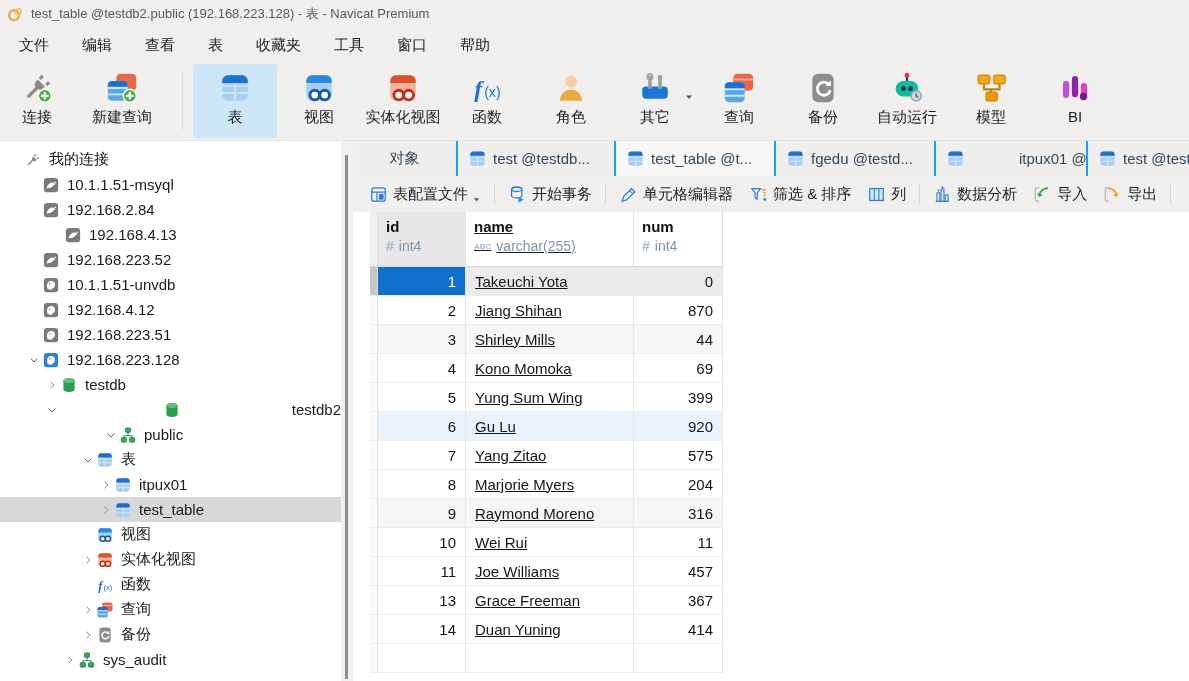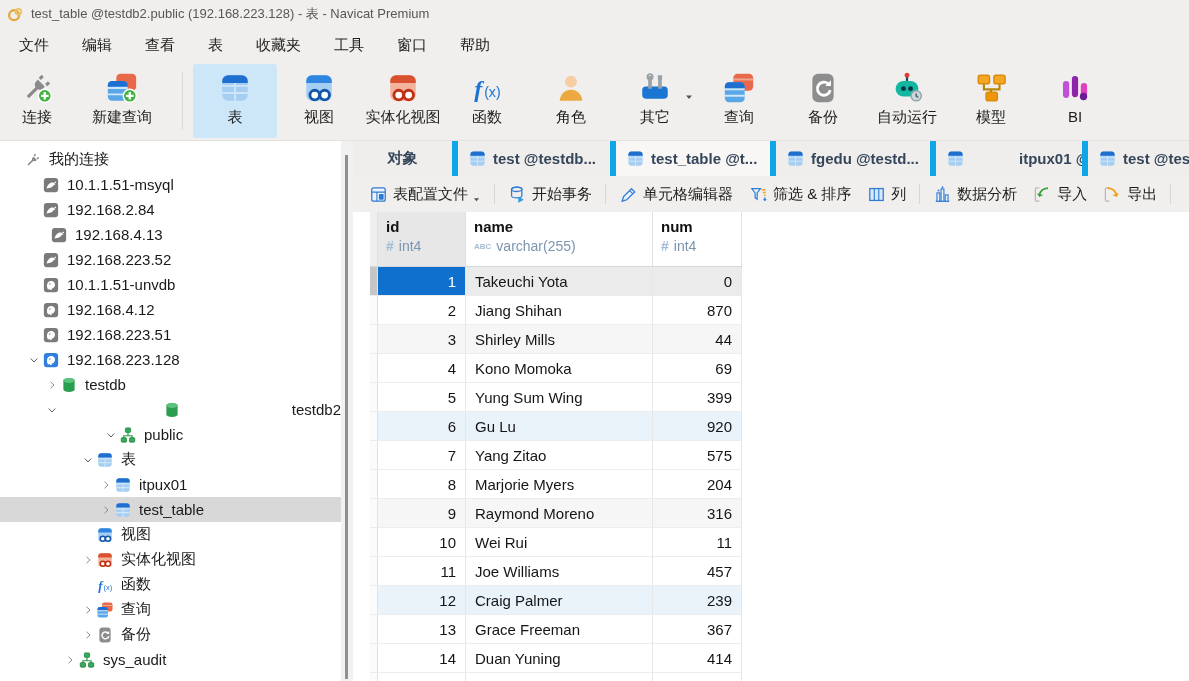--- a/index.html
+++ b/index.html
@@ -47,22 +47,22 @@
   .tree-icon svg { width:18px; height:18px; }
   .tree-label { font-size:15px; color:#1a1a1a; }
 
   .side-scroll { width:12px; background:#f1f1f1; position:relative; flex:0 0 auto; }
   .side-scroll .thumb { position:absolute; left:4px; top:14px; bottom:2px; width:3px; background:#8f8f8f; }
 
   
   .main { flex:1 1 auto; display:flex; flex-direction:column; min-width:0; background:#fff; }
 
   .tabbar { height:35px; display:flex; background:#efeeec; overflow:hidden; flex:0 0 auto; }
-  .tab { display:flex; align-items:center; padding:0 10px; border-right:6px solid #0ea5e9; color:#35465a;
-         white-space:nowrap; overflow:hidden; flex:0 0 auto;font-weight:bold; }
+  .tab { display:flex; align-items:center; padding:0 10px; border-right:2px solid #0ea5e9; color:#35465a;
+         white-space:nowrap; overflow:hidden; flex:0 0 auto; }
   .tab.objects { width:105px; justify-content:center; }
   .tab.active { background:#f8f7f5; }
   .tab .tab-icon { width:19px; height:19px; margin-right:6px; flex:0 0 19px; }
   .tab .tab-icon svg { width:19px; height:19px; }
 
   .ttoolbar { height:36px; display:flex; align-items:center; padding-left:8px; background:#f0efed;
               border-bottom:1px solid #e0ded b; flex:0 0 auto; }
   .tt-btn { display:flex; align-items:center; padding:0 8px; height:26px; color:#1d1d1d; white-space:nowrap; }
   .tt-btn .icon { width:19px; height:19px; margin-right:5px; }
   .tt-btn .icon svg { width:19px; height:19px; }
@@ -85,21 +85,21 @@
   .g-marker { width:8px; background:#fbfbfb; border-right:1px solid #e2e2e2; border-bottom:1px solid #ededed; }
   .g-cell { border-right:1px solid #e7e7e7; border-bottom:1px solid #ededed; padding:0 9px;
             display:flex; align-items:center; font-size:15px; color:#151515; background:#fff; overflow:hidden; }
   .g-cell.num { justify-content:flex-end; }
   .grid-row.rowblue .g-cell { background:#eaf2fa; }
   .grid-row.rowgray .g-cell { background:#f6f6f7; }
   .grid-row.rowsel .g-cell { background:#ebebeb; }
   .grid-row.rowsel .g-marker { background:#c6c6c6; }
   .grid-row.rowsel .g-cell.cellsel { background:#1070ce; color:#fff; }
   .col-id { width:88px; }
-  .col-name { width:187px; }
+  .col-name { width:168px;text-decoration:underline; }
   .col-num { width:89px; }
 </style>
 </head>
 <body>
 
 <div class="window">
 
   <div class="titlebar">
     <span class="app-icon">
       <svg viewBox="0 0 24 24">
@@ -272,21 +272,21 @@
         </div>
         <div class="tree-row" style="padding-left: 26px;">
           <span class="chev"></span>
           <span class="tree-icon"><svg viewBox="0 0 24 24">
               <rect x="2.5" y="2.5" width="19" height="19" rx="4" fill="#7a7a7a"></rect>
               <path d="M6 16.5c1.2-4.2 3.2-6.8 6-7.6 2.2-.6 4.2.2 6 2.2l-2.2 1c-1.8 2.8-5 4.4-9.8 4.4z" fill="#fff"></path>
               <path d="M16.5 9.5l2 -1.5" stroke="#fff" stroke-width="1.4"></path>
             </svg></span>
           <span class="tree-label">192.168.2.84</span>
         </div>
-        <div class="tree-row" style="padding-left: 34px;">
+        <div class="tree-row" style="padding-left: 26px; margin-left: 22px;">
           <span class="chev"></span>
           <span class="tree-icon"><svg viewBox="0 0 24 24">
               <rect x="2.5" y="2.5" width="19" height="19" rx="4" fill="#7a7a7a"></rect>
               <path d="M6 16.5c1.2-4.2 3.2-6.8 6-7.6 2.2-.6 4.2.2 6 2.2l-2.2 1c-1.8 2.8-5 4.4-9.8 4.4z" fill="#fff"></path>
               <path d="M16.5 9.5l2 -1.5" stroke="#fff" stroke-width="1.4"></path>
             </svg></span>
           <span class="tree-label">192.168.4.13</span>
         </div>
         <div class="tree-row" style="padding-left: 26px;">
           <span class="chev"></span>
@@ -697,26 +697,20 @@
               <div class="g-cell col-id num">10</div>
               <div class="g-cell col-name">Wei Rui</div>
               <div class="g-cell col-num num">11</div>
             </div>
             <div class="grid-row">
               <div class="g-marker"></div>
               <div class="g-cell col-id num">11</div>
               <div class="g-cell col-name">Joe Williams</div>
               <div class="g-cell col-num num">457</div>
             </div>
-            <div class="grid-row rowblue">
-              <div class="g-marker"></div>
-              <div class="g-cell col-id num">12</div>
-              <div class="g-cell col-name">Craig Palmer</div>
-              <div class="g-cell col-num num">239</div>
-            </div>
             <div class="grid-row">
               <div class="g-marker"></div>
               <div class="g-cell col-id num">13</div>
               <div class="g-cell col-name">Grace Freeman</div>
               <div class="g-cell col-num num">367</div>
             </div>
             <div class="grid-row">
               <div class="g-marker"></div>
               <div class="g-cell col-id num">14</div>
               <div class="g-cell col-name">Duan Yuning</div>

